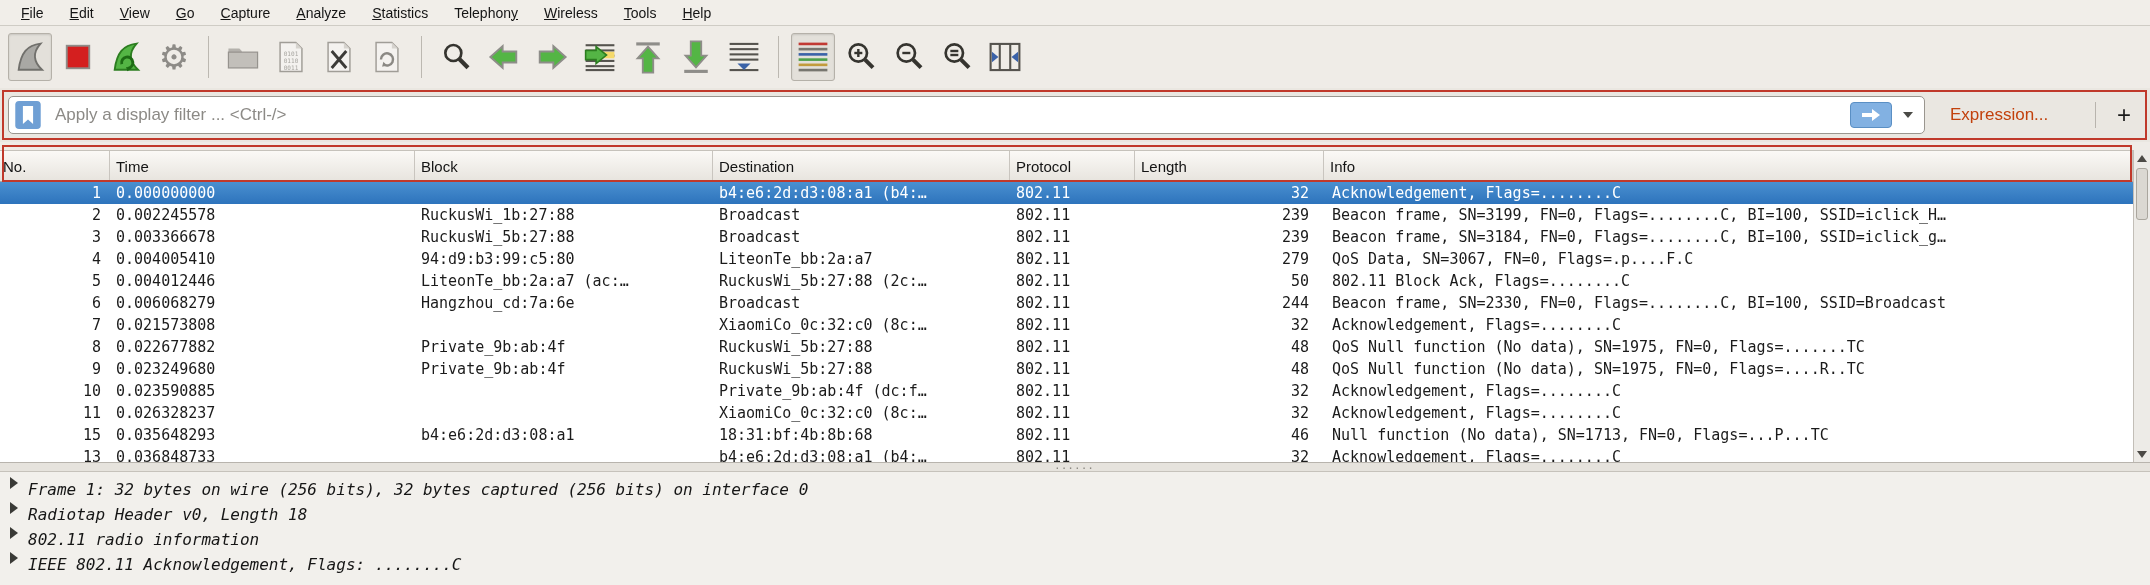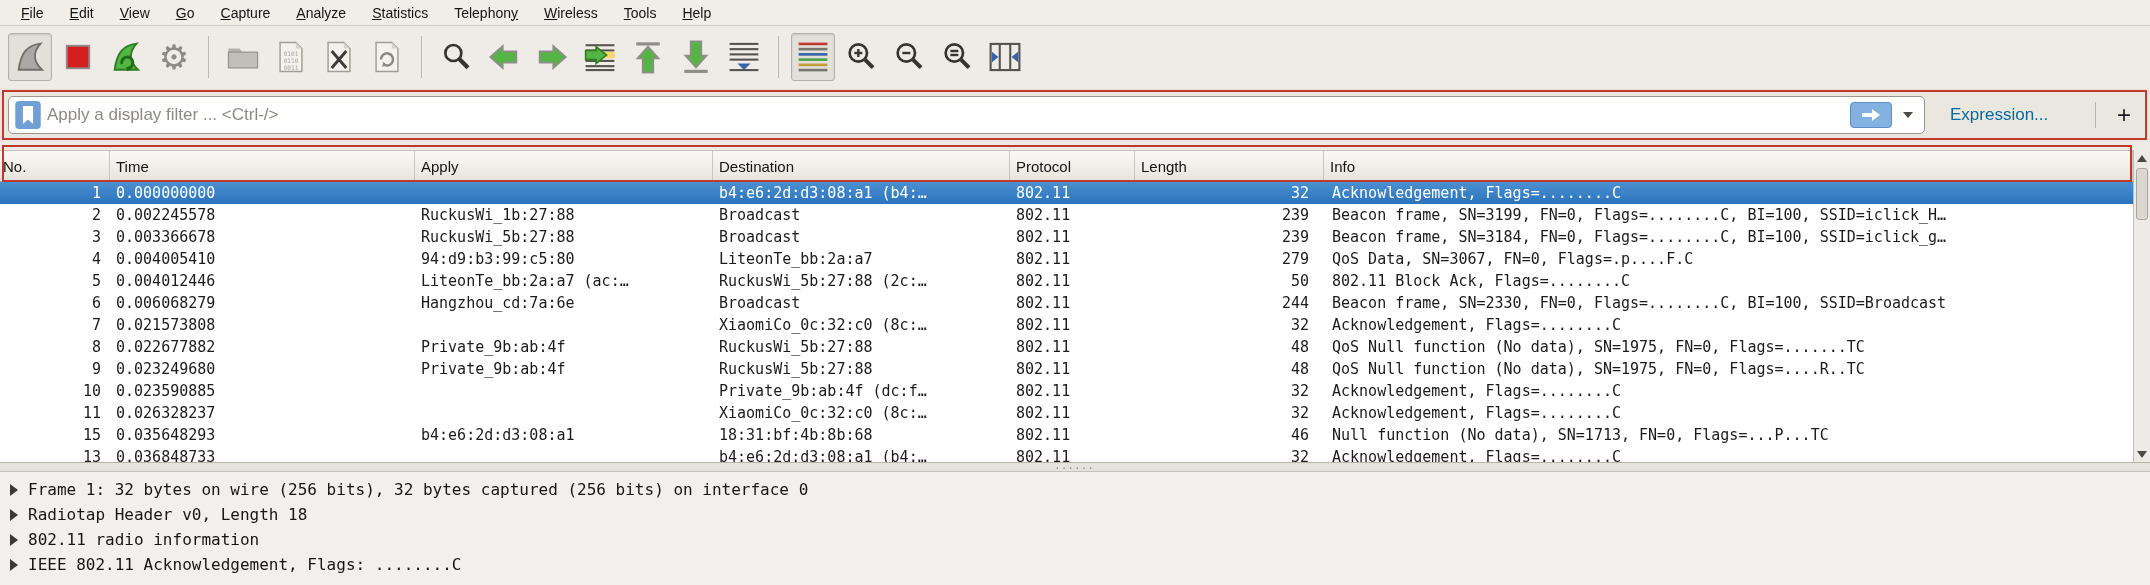--- a/index.html
+++ b/index.html
@@ -28,29 +28,29 @@
   .tsep { width:1px; height:42px; background:#bcb8b1; margin:0 8px; }
   .gear-glyph { font-size:34px; color:#8d8b87; line-height:1; }
   
   .filter-row { position:absolute; top:88px; left:0; right:0; height:54px; background:#eae7e1; }
   .filter-input {
     position:absolute; left:8px; top:8px; width:1917px; height:38px;
     background:#ffffff; border:1px solid #9a968f; border-radius:5px;
     display:flex; align-items:center;
   }
   .bookmark-btn { width:30px; height:30px; margin-left:4px; display:flex; align-items:center; justify-content:center; }
-  .filter-placeholder { color:#8c8a86; font-size:17px; margin-left:4px; flex:1; white-space:nowrap; overflow:hidden; }
+  .filter-placeholder { color:#8c8a86; font-size:17px; margin-left:12px; flex:1; white-space:nowrap; overflow:hidden; }
   .apply-btn {
     width:42px; height:26px; border-radius:4px; margin-right:6px;
     background:#82b1e2; border:1px solid #5a8fc4;
     display:flex; align-items:center; justify-content:center;
   }
   .caret-btn { width:20px; height:26px; display:flex; align-items:center; justify-content:center; margin-right:6px; }
   .caret-down { width:0; height:0; border-left:5px solid transparent; border-right:5px solid transparent; border-top:6px solid #4a4a46; }
-  .expression-btn { position:absolute; left:1940px; top:8px; height:38px; display:flex; align-items:center; font-size:17px; padding:0 10px; color:#0369a1; }
+  .expression-btn { position:absolute; left:1940px; top:8px; height:38px; display:flex; align-items:center; font-size:17px; padding:0 10px; color:#c2410c; }
   .filter-sep { position:absolute; left:2095px; top:14px; width:1px; height:26px; background:#b8b4ad; }
   .add-filter-btn { position:absolute; left:2106px; top:8px; width:36px; height:38px; display:flex; align-items:center; justify-content:center; font-size:24px; color:#1a1a1a; }
   
   .annot { position:absolute; border:2px solid #c0392b; pointer-events:none; z-index:50; }
   .annot-filter { left:2px; top:90px; width:2145px; height:50px; }
   .annot-header { left:2px; top:145px; width:2130px; height:37px; }
   
   .grid-cols { display:grid; grid-template-columns:110px 305px 298px 297px 125px 189px minmax(0,1fr); }
   .pl-header {
     position:absolute; top:150px; left:0; width:2133px; height:32px;
@@ -89,21 +89,21 @@
     background:#e6e3dd; border-top:1px solid #b8b4ad; border-bottom:1px solid #c6c2bb;
     display:flex; align-items:center; justify-content:center;
   }
   .splitter-dots { letter-spacing:2px; font-size:14px; color:#8d8a84; line-height:4px; }
   
   .details {
     position:absolute; top:472px; left:0; right:0; bottom:0;
     background:#f2f0ec; padding-top:5px;
     font-family:"DejaVu Sans Mono", monospace; font-size:16px; color:#161616;
   }
-  .dline { height:25px; line-height:25px; display:flex; align-items:center; white-space:pre; }
+  .dline { height:25px; line-height:25px; display:flex; align-items:flex-start; white-space:pre;font-style:italic; }
   .dtri { width:0; height:0; border-top:6px solid transparent; border-bottom:6px solid transparent; border-left:8px solid #3a3a36; margin:0 10px 0 10px; flex:0 0 auto; }
   svg { display:block; }
 </style>
 </head>
 <body>
 
 <div class="app">
 
   <div class="menubar">
       <div class="menu-item"><u>F</u>ile</div>
@@ -333,21 +333,21 @@
     <div class="filter-sep"></div>
     <div class="add-filter-btn">+</div>
   </div>
 
   <div class="annot annot-filter"></div>
   <div class="annot annot-header"></div>
 
   <div class="pl-header grid-cols">
     <div class="hcell">No.</div>
     <div class="hcell">Time</div>
-    <div class="hcell">Apply</div>
+    <div class="hcell">Block</div>
     <div class="hcell">Destination</div>
     <div class="hcell">Protocol</div>
     <div class="hcell">Length</div>
     <div class="hcell">Info</div>
   </div>
 
   <div class="pl-body">
       <div class="prow grid-cols selected">
       <div class="c-no">1</div>
       <div class="c-time">0.000000000</div>

